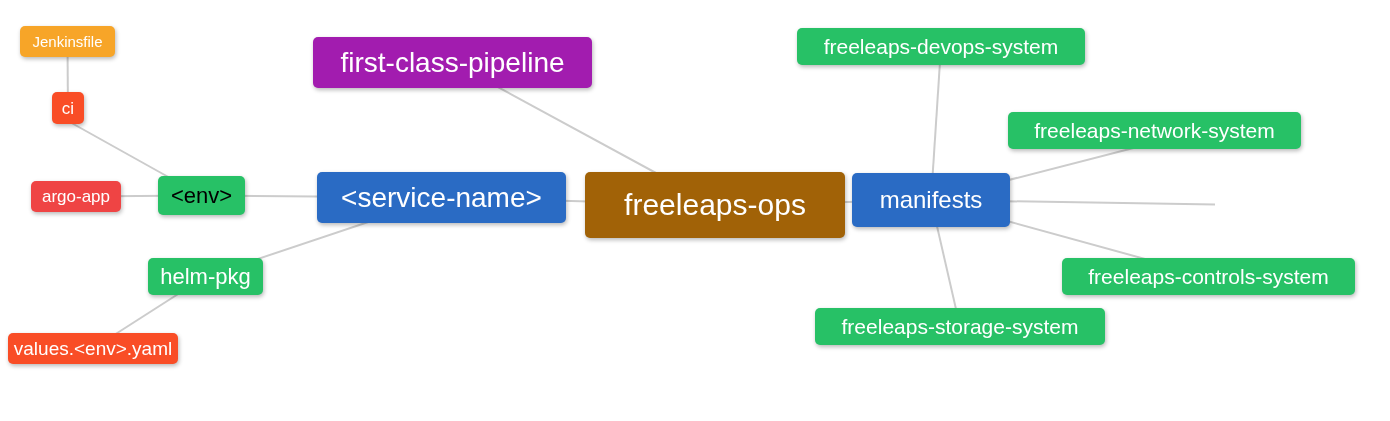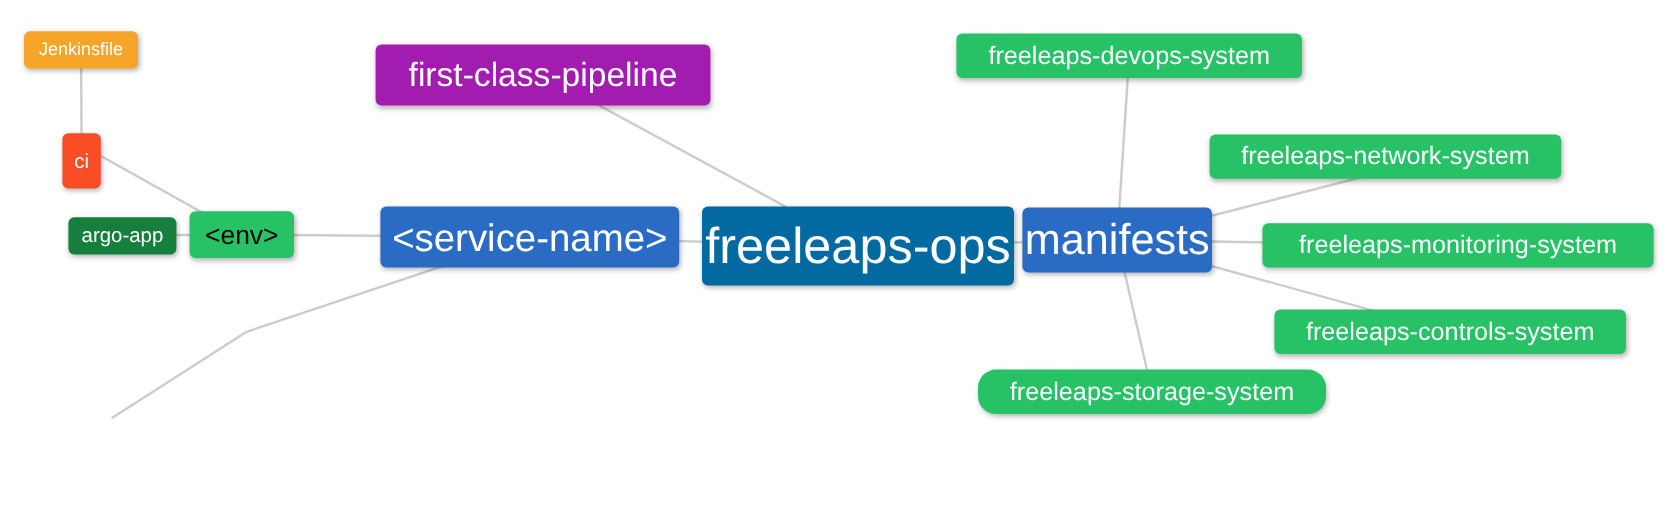--- a/index.html
+++ b/index.html
@@ -51,25 +51,26 @@
       <line x1="452.5" y1="62.5" x2="715" y2="205" stroke="#cccccc" stroke-width="2"></line>
       <line x1="441.5" y1="197.5" x2="715" y2="205" stroke="#cccccc" stroke-width="2"></line>
       <line x1="715" y1="205" x2="931" y2="200" stroke="#cccccc" stroke-width="2"></line>
       <line x1="931" y1="200" x2="941" y2="46.5" stroke="#cccccc" stroke-width="2"></line>
       <line x1="931" y1="200" x2="1201.5" y2="130.5" stroke="#cccccc" stroke-width="2"></line>
       <line x1="931" y1="200" x2="1215" y2="204.5" stroke="#cccccc" stroke-width="2"></line>
       <line x1="931" y1="200" x2="1208.5" y2="276.5" stroke="#cccccc" stroke-width="2"></line>
       <line x1="931" y1="200" x2="960" y2="326.5" stroke="#cccccc" stroke-width="2"></line>
     </svg>
 <div class="node" style="left: 20px; top: 26px; width: 95px; height: 31px; font-size: 15px; background: rgb(247, 165, 40); color: rgb(255, 255, 255);">Jenkinsfile</div>
-    <div class="node" style="left: 52px; top: 111px; width: 32px; height: 46px; font-size: 17px; background: rgb(249, 77, 38); color: rgb(255, 255, 255);">ci</div>
-    <div class="node" style="left: 31px; top: 181px; width: 90px; height: 31px; font-size: 17px; background: #15803d; color: rgb(255, 255, 255); margin-left: 26px;">argo-app</div>
+    <div class="node" style="left: 52px; top: 92px; width: 32px; height: 32px; font-size: 17px; background: rgb(249, 77, 38); color: rgb(255, 255, 255);">ci</div>
+    <div class="node" style="left: 31px; top: 181px; width: 90px; height: 31px; font-size: 17px; background: #ef4444; color: rgb(255, 255, 255);">argo-app</div>
     <div class="node" style="left: 158px; top: 176px; width: 87px; height: 39px; font-size: 22px; background: rgb(39, 193, 102); color: #000000;">&lt;env&gt;</div>
+    <div class="node" style="left: 148px; top: 258px; width: 115px; height: 37px; font-size: 22px; background: rgb(39, 193, 102); color: rgb(255, 255, 255);">helm-pkg</div>
+    <div class="node" style="left: 8px; top: 333px; width: 170px; height: 31px; font-size: 19px; background: rgb(249, 77, 38); color: rgb(255, 255, 255);">values.&lt;env&gt;.yaml</div>
     <div class="node" style="left: 313px; top: 37px; width: 279px; height: 51px; font-size: 28px; background: #a21caf; color: rgb(255, 255, 255);">first-class-pipeline</div>
-    <div class="node" style="left: 317px; top: 172px; width: 249px; height: 51px; font-size: 32px; background: rgb(42, 107, 196); color: rgb(255, 255, 255);">&lt;service-name&gt;</div>
-    <div class="node" style="left: 585px; top: 172px; width: 260px; height: 66px; font-size: 42px; background: #0369a1; color: rgb(255, 255, 255);">freeleaps-ops</div>
-    <div class="node" style="left: 852px; top: 173px; width: 158px; height: 54px; font-size: 36px; background: rgb(42, 107, 196); color: rgb(255, 255, 255);">manifests</div>
+    <div class="node" style="left: 317px; top: 172px; width: 249px; height: 51px; font-size: 28px; background: rgb(42, 107, 196); color: rgb(255, 255, 255);">&lt;service-name&gt;</div>
+    <div class="node" style="left: 585px; top: 172px; width: 260px; height: 66px; font-size: 30px; background: #a16207; color: rgb(255, 255, 255);">freeleaps-ops</div>
+    <div class="node" style="left: 852px; top: 173px; width: 158px; height: 54px; font-size: 24px; background: rgb(42, 107, 196); color: rgb(255, 255, 255);">manifests</div>
     <div class="node" style="left: 797px; top: 28px; width: 288px; height: 37px; font-size: 21px; background: rgb(39, 193, 102); color: rgb(255, 255, 255); text-align: right;">freeleaps-devops-system</div>
     <div class="node" style="left: 1008px; top: 112px; width: 293px; height: 37px; font-size: 21px; background: rgb(39, 193, 102); color: rgb(255, 255, 255);">freeleaps-network-system</div>
-    <div class="node" style="left: 1052px; top: 186px; width: 326px; height: 37px; font-size: 21px; background: rgb(39, 193, 102); color: rgb(255, 255, 255);">freeleaps-monitoring-system</div>
     <div class="node" style="left: 1062px; top: 258px; width: 293px; height: 37px; font-size: 21px; background: rgb(39, 193, 102); color: rgb(255, 255, 255);">freeleaps-controls-system</div>
-    <div class="node" style="left: 815px; top: 308px; width: 290px; height: 37px; font-size: 21px; background: rgb(39, 193, 102); color: rgb(255, 255, 255); border-radius: 15px;">freeleaps-storage-system</div>
+    <div class="node" style="left: 815px; top: 308px; width: 290px; height: 37px; font-size: 21px; background: rgb(39, 193, 102); color: rgb(255, 255, 255);">freeleaps-storage-system</div>
   </div>
 
 </body></html>

